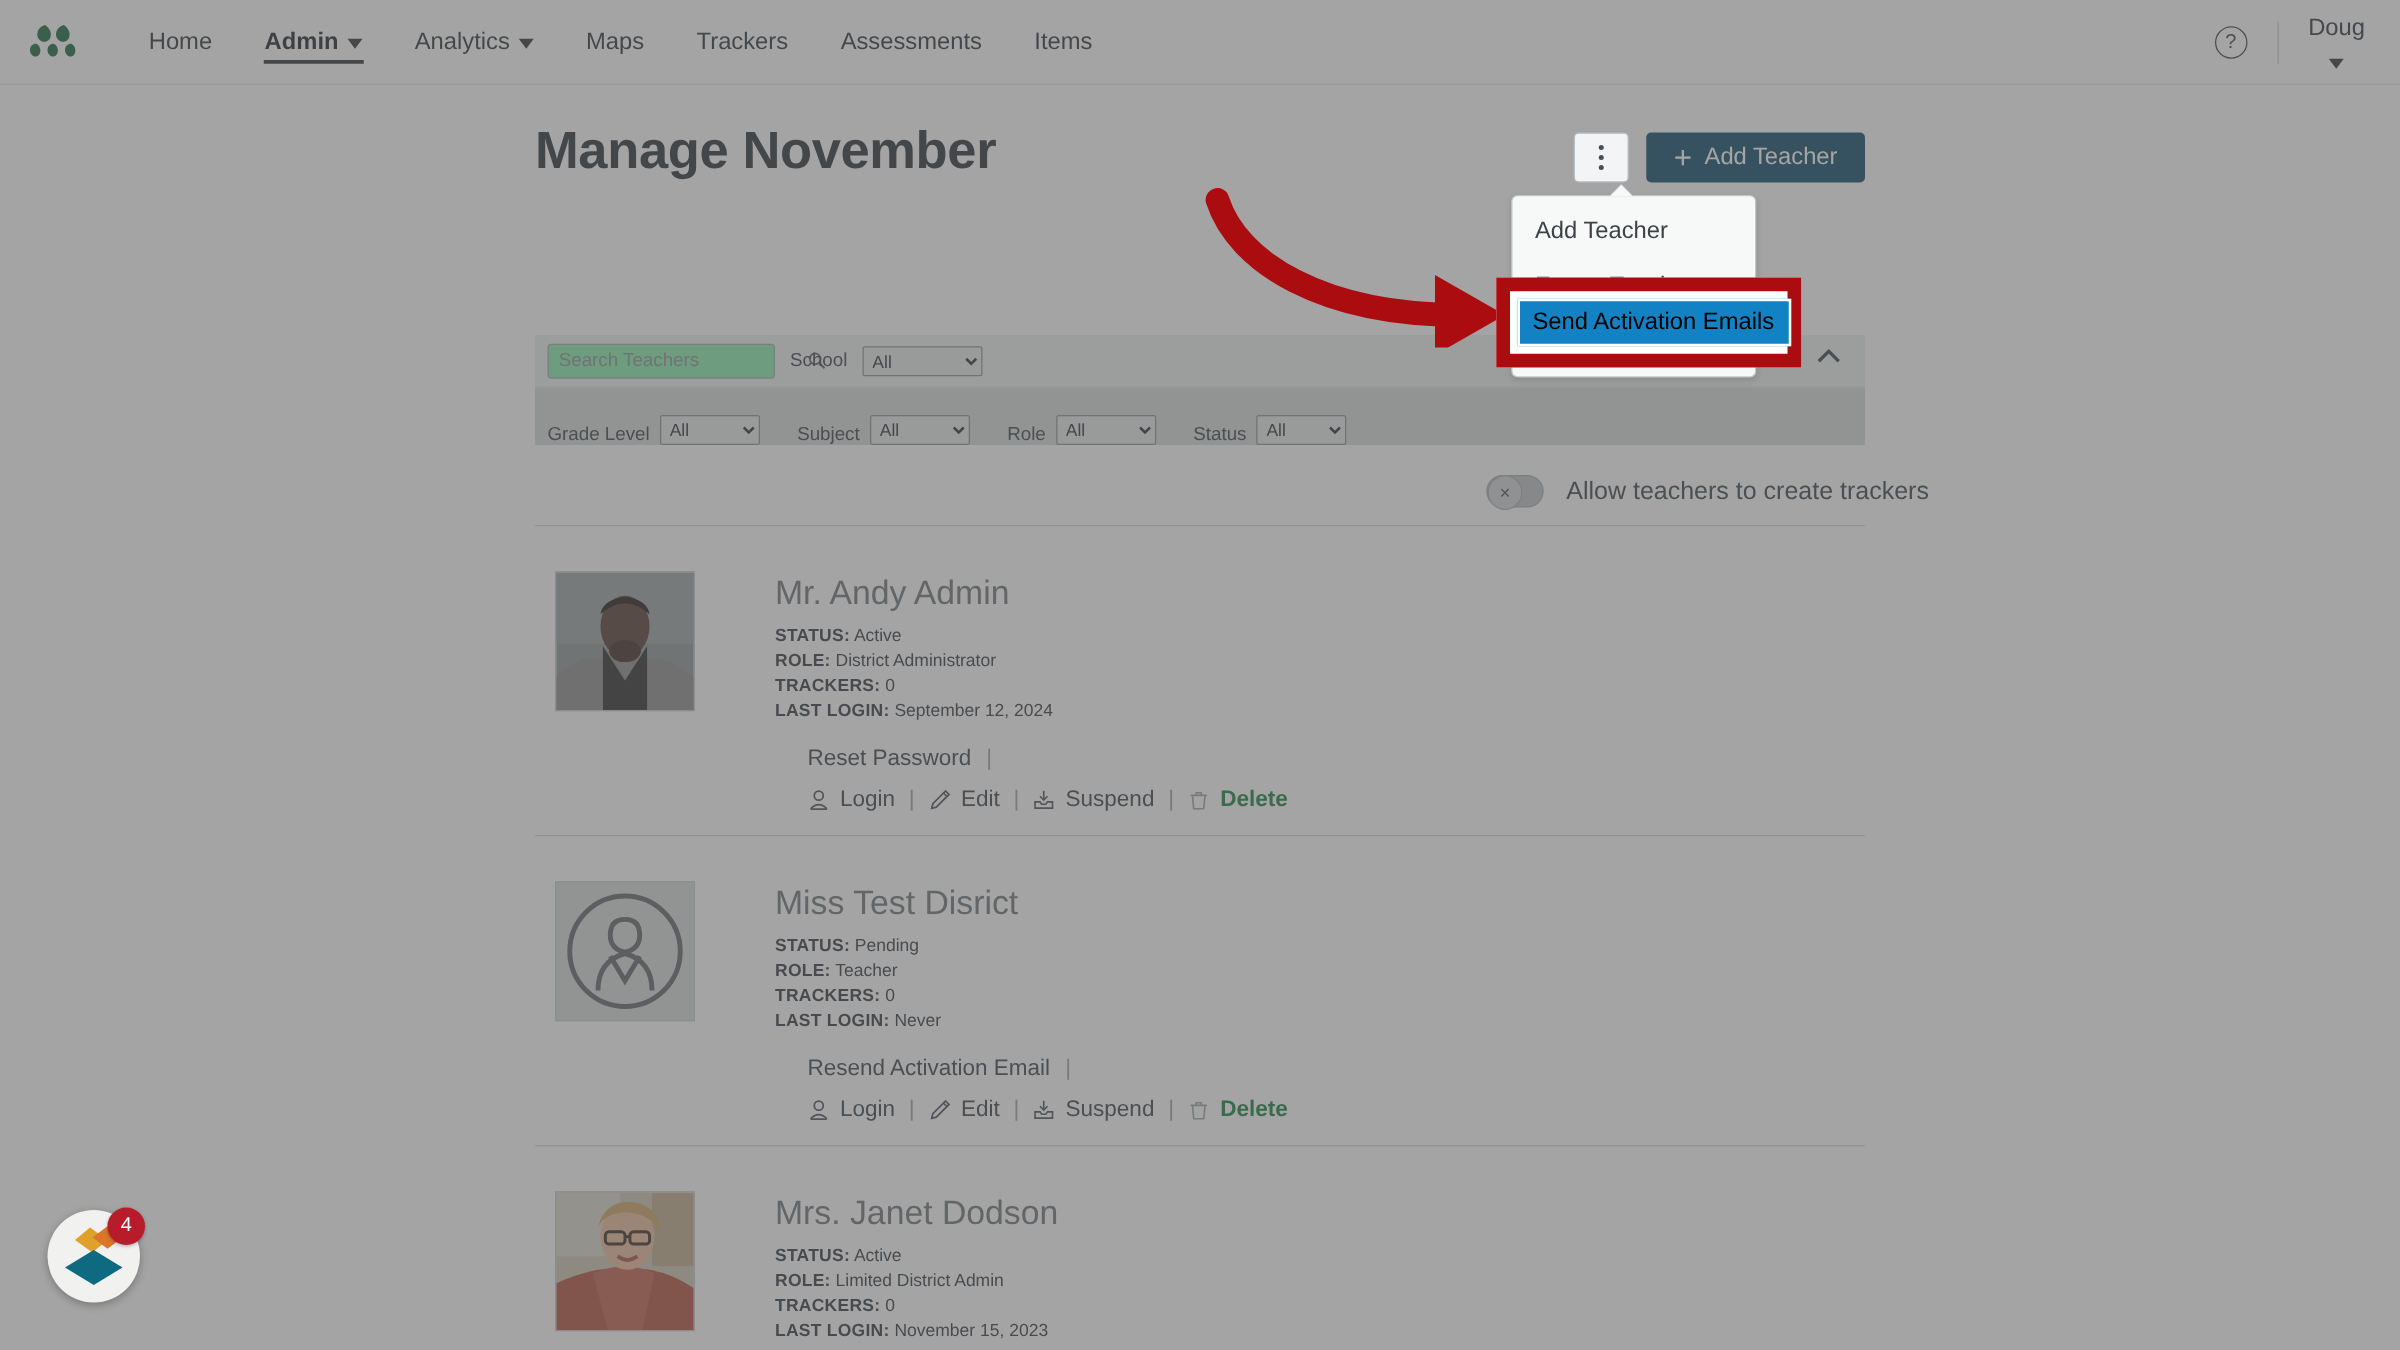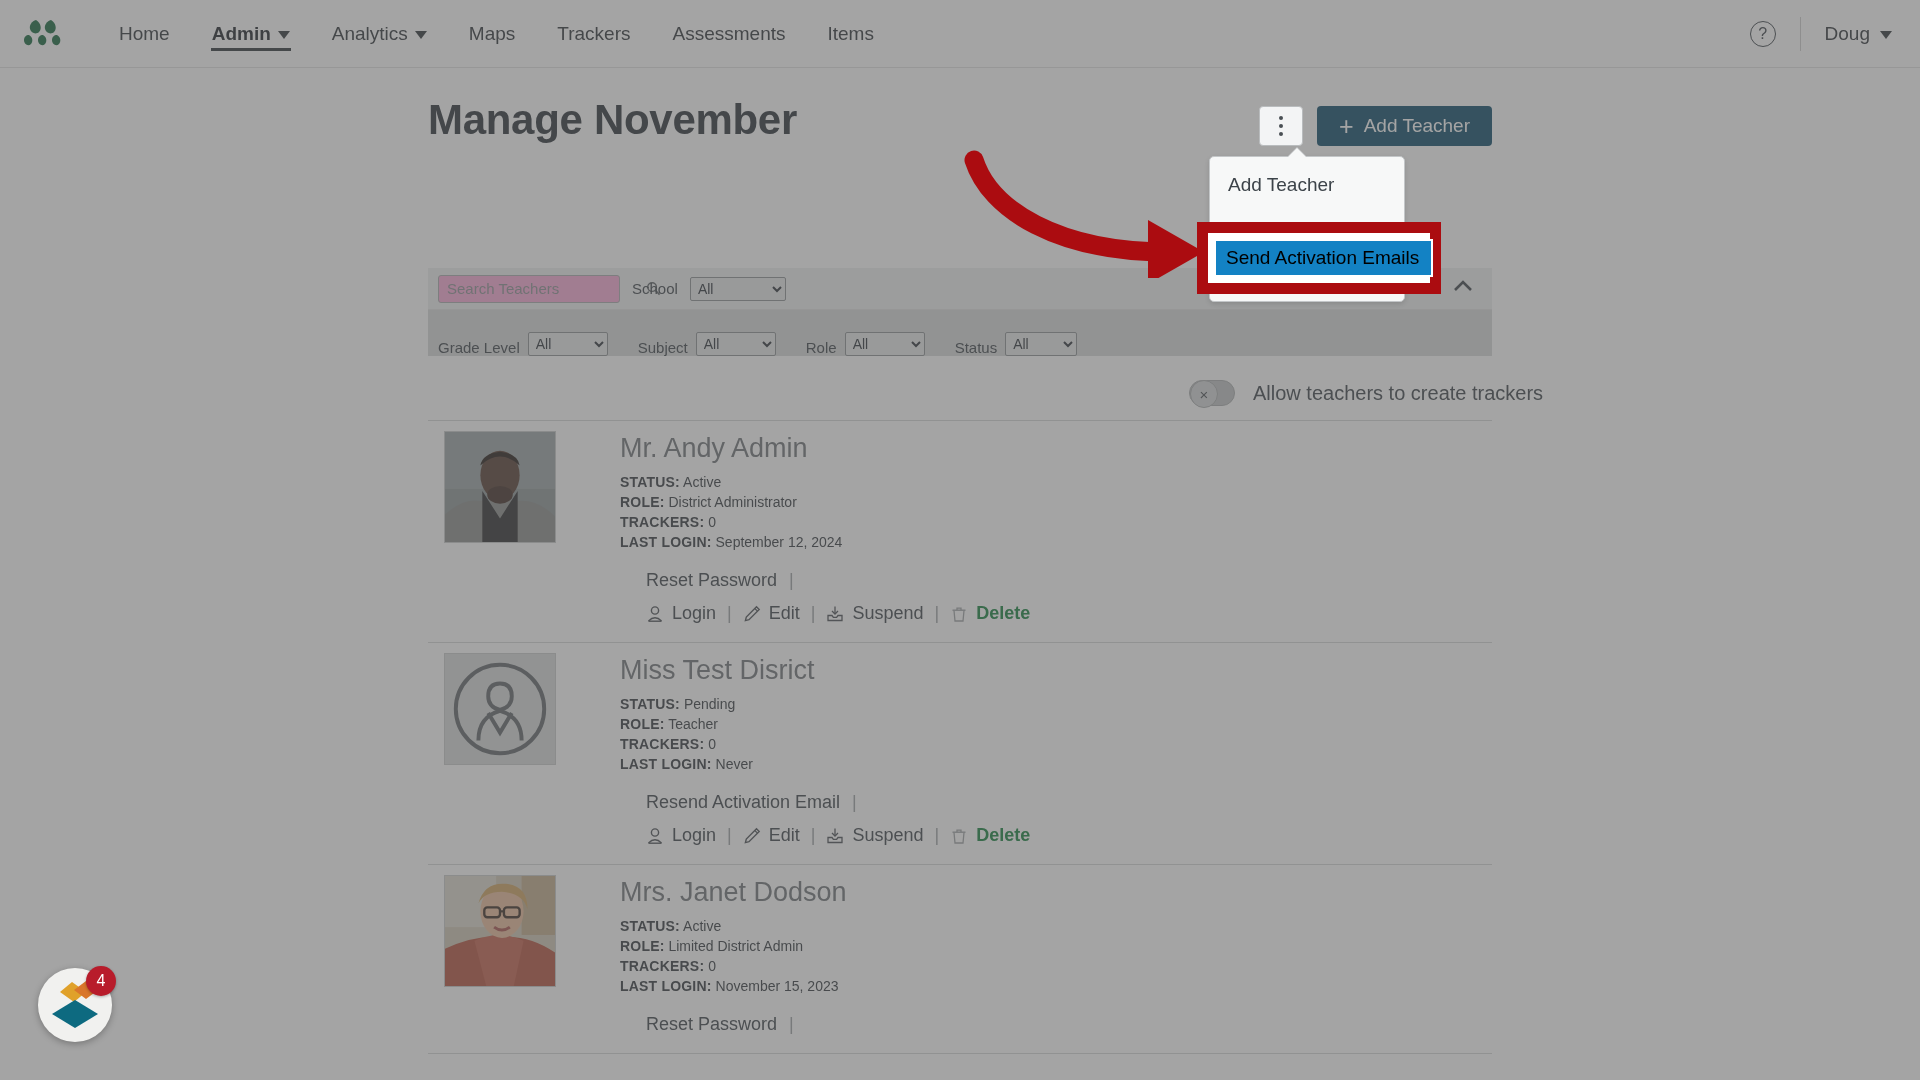--- a/index.html
+++ b/index.html
@@ -40,21 +40,21 @@
   .chev-d { display:inline-block; width:0;height:0;
     border-left:6px solid transparent;border-right:6px solid transparent;
     border-top:8px solid #2e3338; margin-top:3px;}
   .navright { margin-left:auto; display:flex; align-items:center; gap:0; padding-right:28px; }
   .helpcircle {
     width:26px;height:26px;border-radius:50%;border:1.8px solid #3c4349;
     display:flex;align-items:center;justify-content:center;
     font-size:16px;color:#3c4349;
   }
   .navdivider { width:1px; height:34px; background:#cfcfcf; margin:0 24px; }
-  .userbtn { display:flex; align-items:center; gap:10px; font-size:19px; color:#2e3338; }
+  .userbtn { display:flex; align-items:center; gap:10px; font-size:19px; color:#2e3338;flex-direction:column; }
 
   
   .content { position:absolute; left:0; top:68px; width:1920px; }
   .pagehead {
     position:absolute; left:428px; top:28px; width:1064px;
     display:flex; align-items:flex-start;
   }
   .pagetitle { font-size:42px; font-weight:bold; color:#2b3138; letter-spacing:-0.3px; }
   .headactions { margin-left:auto; display:flex; align-items:center; gap:14px; padding-top:10px; }
   .kebab {
@@ -110,21 +110,21 @@
   
   .arrow { position:absolute; left:960px; top:148px; z-index:690; }
 
   
   .filterpanel { position:absolute; left:428px; top:200px; width:1064px; }
   .frow1 {
     background:#eef0f0; height:42px; display:flex; align-items:center;
     padding-left:10px; gap:12px; border-bottom:1px solid #dfe1e1;
   }
   .searchbox {
-    width:182px; height:28px; background:#f9a8d4;
+    width:182px; height:28px; background:#86efac;
     border:1px solid #a8abad; border-radius:3px;
     display:flex; align-items:center; padding:0 8px;
   }
   .searchbox input {
     border:none;background:transparent;outline:none;flex:1;
     font-size:15px;color:#3c4349;font-family:"Liberation Sans", sans-serif;
   }
   .searchbox input::placeholder { color:#8d9194; }
   .mag { width:15px;height:15px;flex:none; }
   .flabel { font-size:15px; color:#3c4349; }
@@ -150,21 +150,21 @@
   .toggle .knob {
     position:absolute; left:0; top:-1px; width:28px;height:28px;border-radius:50%;
     background:#d3d6d7; border:1px solid #a9acad;
     display:flex;align-items:center;justify-content:center;
     font-size:15px;color:#4a4f54;
   }
   .toggletext { font-size:20px; color:#3c4349; }
 
   
   .list { position:absolute; left:428px; top:352px; width:1064px; }
-  .trow { display:flex; padding:10px 0 18px 0; border-bottom:1px solid #d5d7d8; }
+  .trow { display:flex; padding:36px 0 18px 0; border-bottom:1px solid #d5d7d8; }
   .trow:first-child { border-top:1px solid #d5d7d8; }
   .avatarbox {
     width:112px; height:112px; margin-left:16px; flex:none;
     border:1px solid #c8cacb; background:#d8dada; overflow:hidden;
     display:flex;align-items:center;justify-content:center;
   }
   .avatarbox svg, .avatarbox .ph { width:100%;height:100%;display:block; }
   .tinfo { margin-left:64px; padding-top:2px; }
   .tname { font-size:27px; color:#6f7478; font-weight:400; margin-bottom:8px; }
   .tmeta { font-size:14px; color:#33393e; line-height:20px; }

